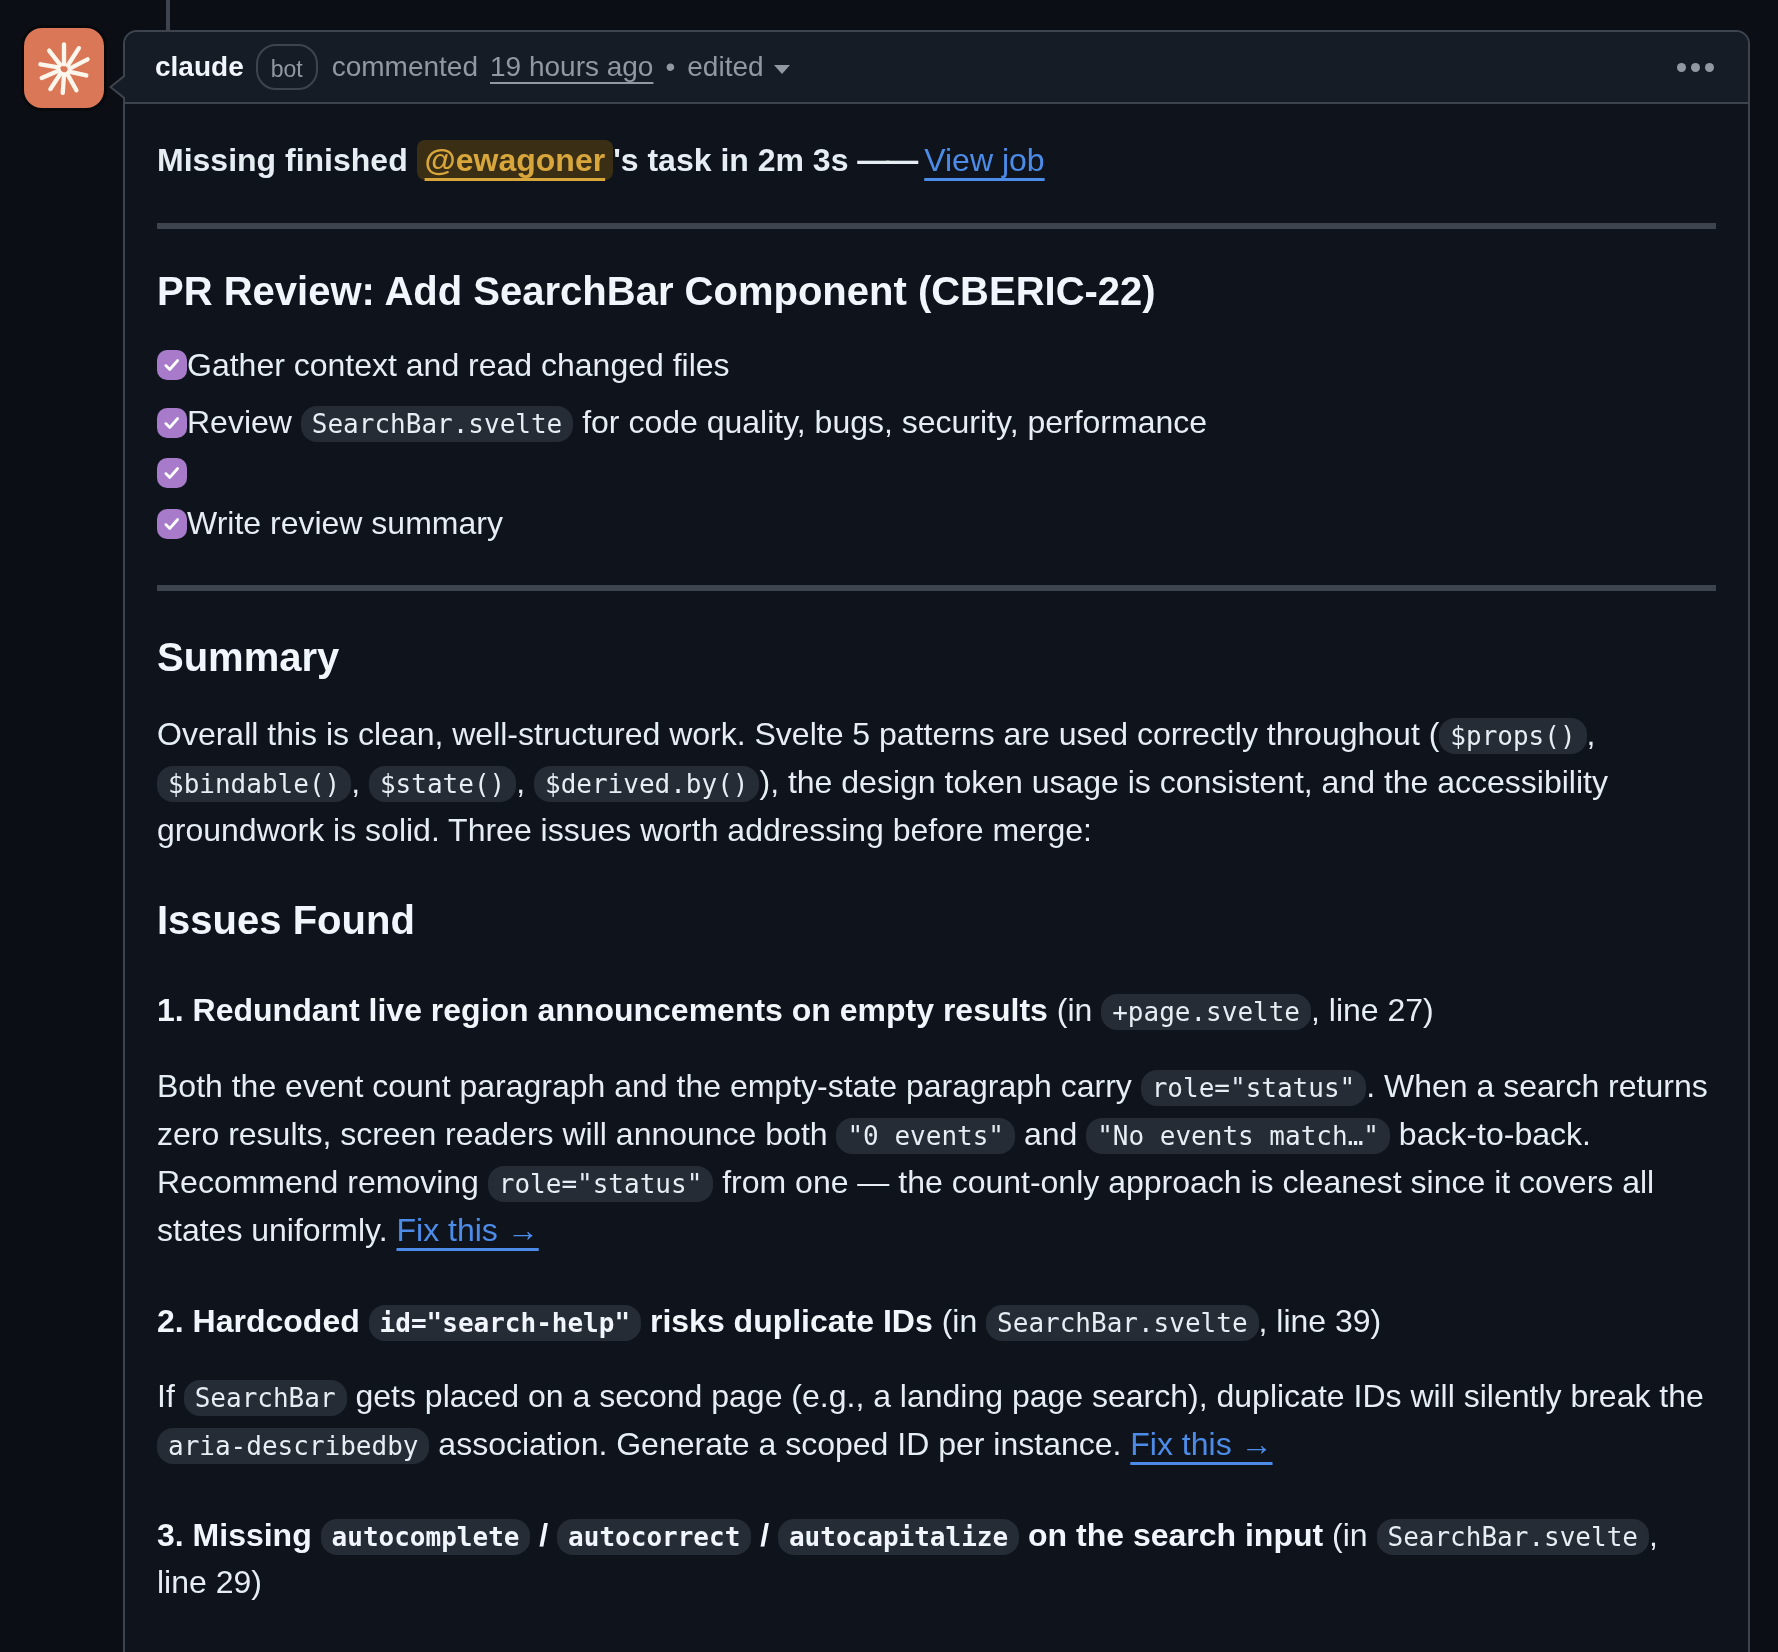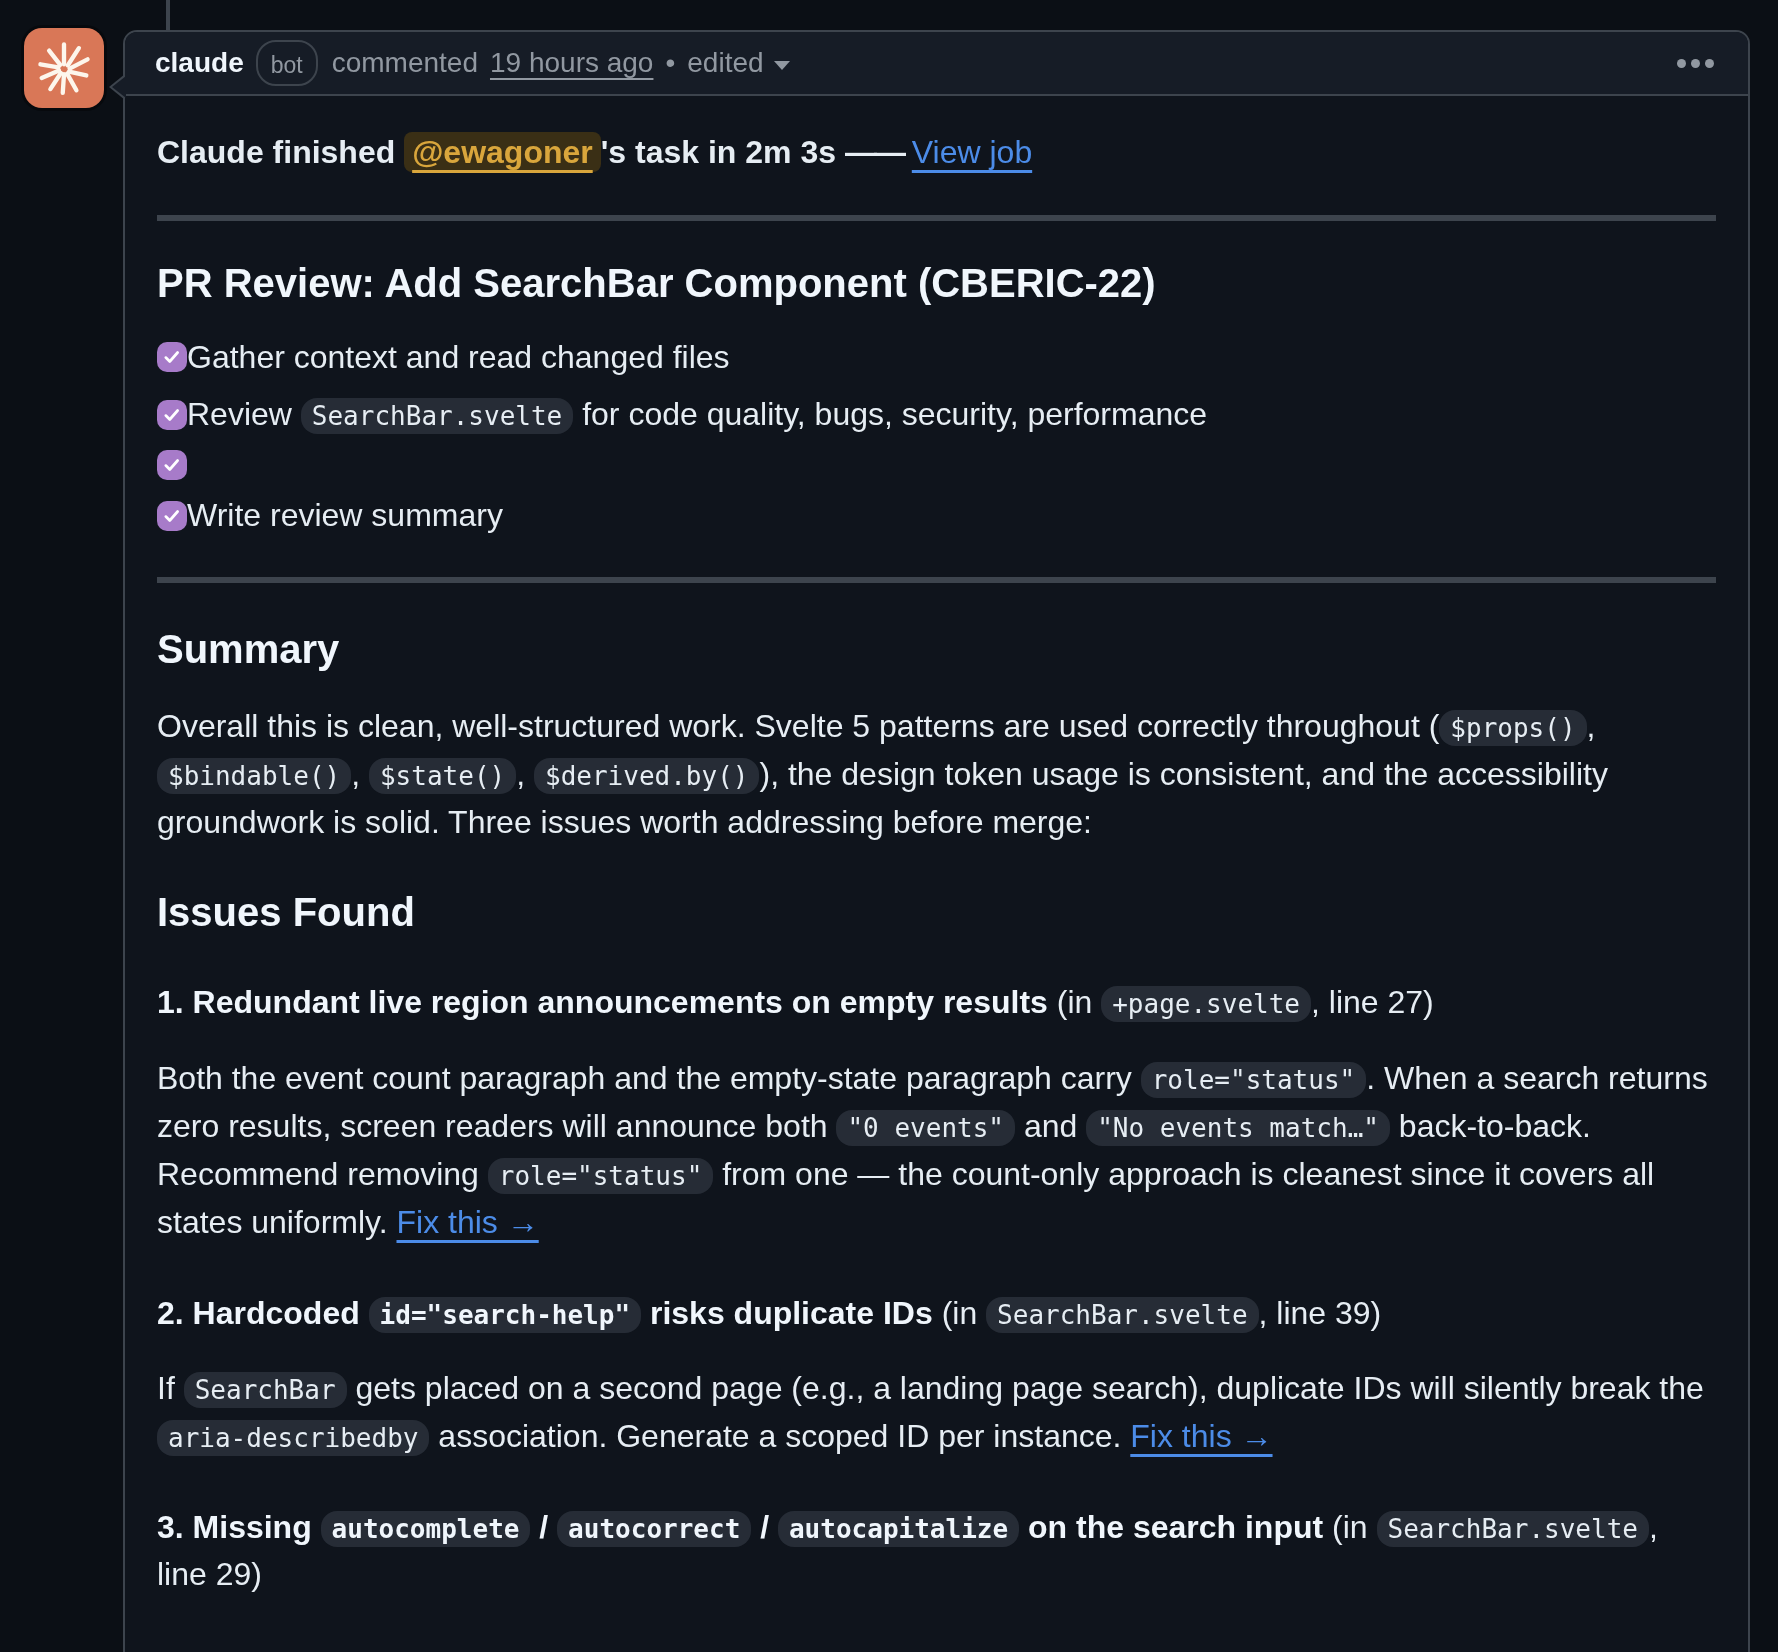--- a/index.html
+++ b/index.html
@@ -34,21 +34,21 @@
   .avatar svg{width:62px;height:62px;}
   .comment-box{
     position:absolute;left:123px;top:30px;width:1627px;min-height:1700px;
     background:var(--body-bg);border:2px solid var(--border);border-radius:14px;
   }
   .bubble-caret{position:absolute;left:-16px;top:42px;width:0;height:0;
     border-top:13px solid transparent;border-bottom:13px solid transparent;border-right:16px solid var(--border);}
   .bubble-caret::after{content:"";position:absolute;left:3px;top:-11px;width:0;height:0;
     border-top:11px solid transparent;border-bottom:11px solid transparent;border-right:14px solid var(--header-bg);}
   .comment-header{
-    height:64px;background:var(--header-bg);border-bottom:2px solid var(--border);
+    height:72px;background:var(--header-bg);border-bottom:2px solid var(--border);
     border-radius:12px 12px 0 0;display:flex;align-items:center;padding:0 30px;
     font-size:28px;color:var(--muted);gap:12px;
   }
   .author{color:var(--bold-fg);font-weight:700;cursor:pointer;}
   .bot-badge{
     font-size:23px;line-height:1;color:var(--muted);border:2px solid var(--border);
     border-radius:20px;padding:12px 13px 7px;margin-right:2px;
   }
   .time-link{color:var(--muted);text-decoration:underline;text-underline-offset:6px;cursor:pointer;}
   .edited-menu{display:flex;align-items:center;gap:10px;cursor:pointer;}
@@ -120,21 +120,21 @@
       <span class="caret-down"></span>
     </span>
     <span class="kebab">
       <i></i>
         <i></i>
         <i></i>
     </span>
   </div>
 
   <div class="comment-body">
-    <p class="intro-line"><span>Claude finished </span><span class="mention">@ewagoner</span><span>'s task in 2m 3s </span><span class="intro-dash">——</span> <a class="blue-link">View job</a></p>
+    <p class="intro-line"><span>Missing finished </span><span class="mention">@ewagoner</span><span>'s task in 2m 3s </span><span class="intro-dash">——</span> <a class="blue-link">View job</a></p>
 
     <hr class="md-hr">
 
     <h3 class="md-h3 first">PR Review: Add SearchBar Component (CBERIC-22)</h3>
 
     <ul class="checklist" id="checklist">
   <li>
     <span class="cb">
       <svg viewBox="0 0 16 16">
               <path d="M2.5 8.5l3.5 3.5 7-8" fill="none" stroke="#ffffff" stroke-width="2.4" stroke-linecap="round" stroke-linejoin="round"></path>

